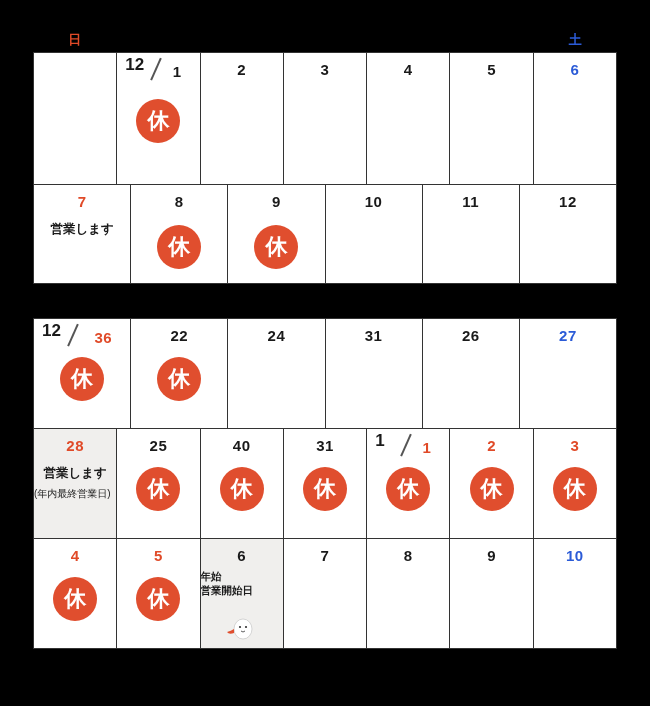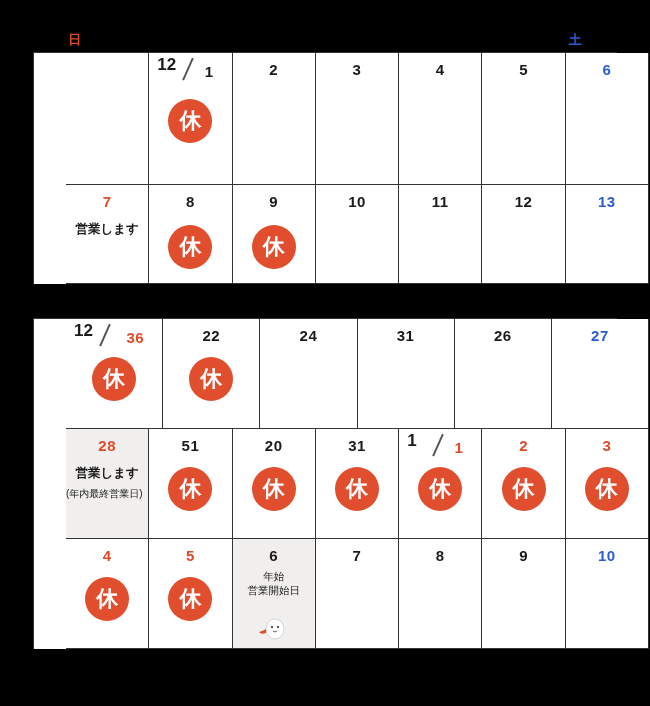--- a/index.html
+++ b/index.html
@@ -53,21 +53,20 @@
     box-sizing: border-box;
     display: flex;
     flex-direction: column;
   }
   #block-a { top: 52px; }
   #block-b { top: 318px; }
 
   .cal-row {
     display: flex;
     width: 100%;
-    padding-left: 32px;
   }
   .cal-cell {
     flex: 1 1 0;
     width: 83.43px;
     border-right: 1px solid #333;
     border-bottom: 1px solid #333;
     box-sizing: border-box;
     position: relative;
     background: #ffffff;
     overflow: hidden;
@@ -162,23 +161,23 @@
     text-align: left;
     font-size: 10px;
     font-weight: normal;
     color: #1a1a1a;
     top: 58px;
   }
   .note-newyear {
     position: absolute;
     left: 0;
     right: 0;
-    text-align: center;
+    text-align: left;
     font-size: 10.5px;
-    font-weight: normal;
+    font-weight: bold;
     line-height: 14px;
     color: #1a1a1a;
     top: 30px;
   }
   .deco-bird {
     position: absolute;
     bottom: 6px;
     left: 50%;
     transform: translateX(-50%);
     width: 34px;
@@ -244,23 +243,20 @@
       </div>
       <div class="cal-cell h99">
         <div class="daynum">10</div>
       </div>
       <div class="cal-cell h99">
         <div class="daynum">11</div>
       </div>
       <div class="cal-cell h99">
         <div class="daynum">12</div>
       </div>
-      <div class="cal-cell h99">
-        <div class="daynum sat">13</div>
-      </div>
     </div>
 
   </div>
 
   <div class="cal-block" id="block-b">
 
     <div class="cal-row">
       <div class="cal-cell h110 has-month">
         <span class="month-prefix">12</span>
         <span class="month-slash"></span>
@@ -285,25 +281,25 @@
       </div>
     </div>
 
     <div class="cal-row">
       <div class="cal-cell h110 shaded">
         <div class="daynum sun">28</div>
         <div class="note note-open">営業します</div>
         <div class="note-sub">(年内最終営業日)</div>
       </div>
       <div class="cal-cell h110">
-        <div class="daynum">51</div>
-        <div class="stamp">休</div>
-      </div>
-      <div class="cal-cell h110">
-        <div class="daynum">20</div>
+        <div class="daynum">25</div>
+        <div class="stamp">休</div>
+      </div>
+      <div class="cal-cell h110">
+        <div class="daynum">40</div>
         <div class="stamp">休</div>
       </div>
       <div class="cal-cell h110">
         <div class="daynum">31</div>
         <div class="stamp">休</div>
       </div>
       <div class="cal-cell h110 has-month">
         <span class="month-prefix">1</span>
         <span class="month-slash"></span>
         <div class="daynum red">1</div>

